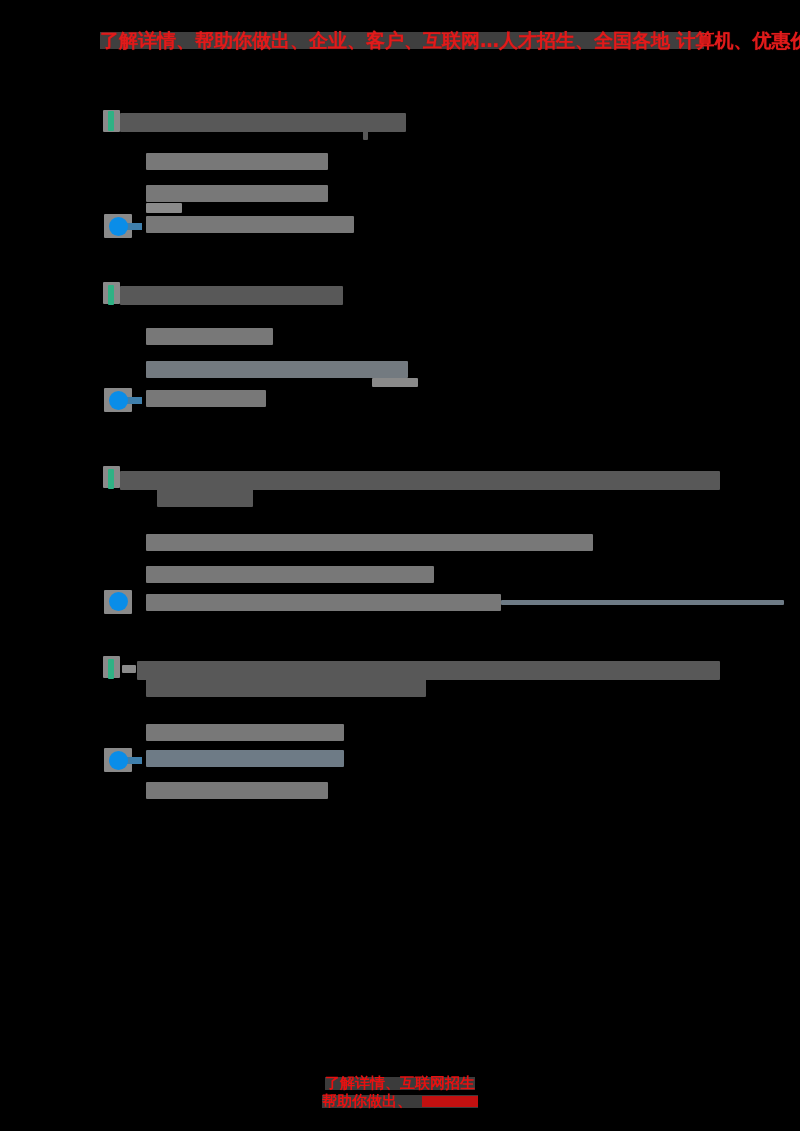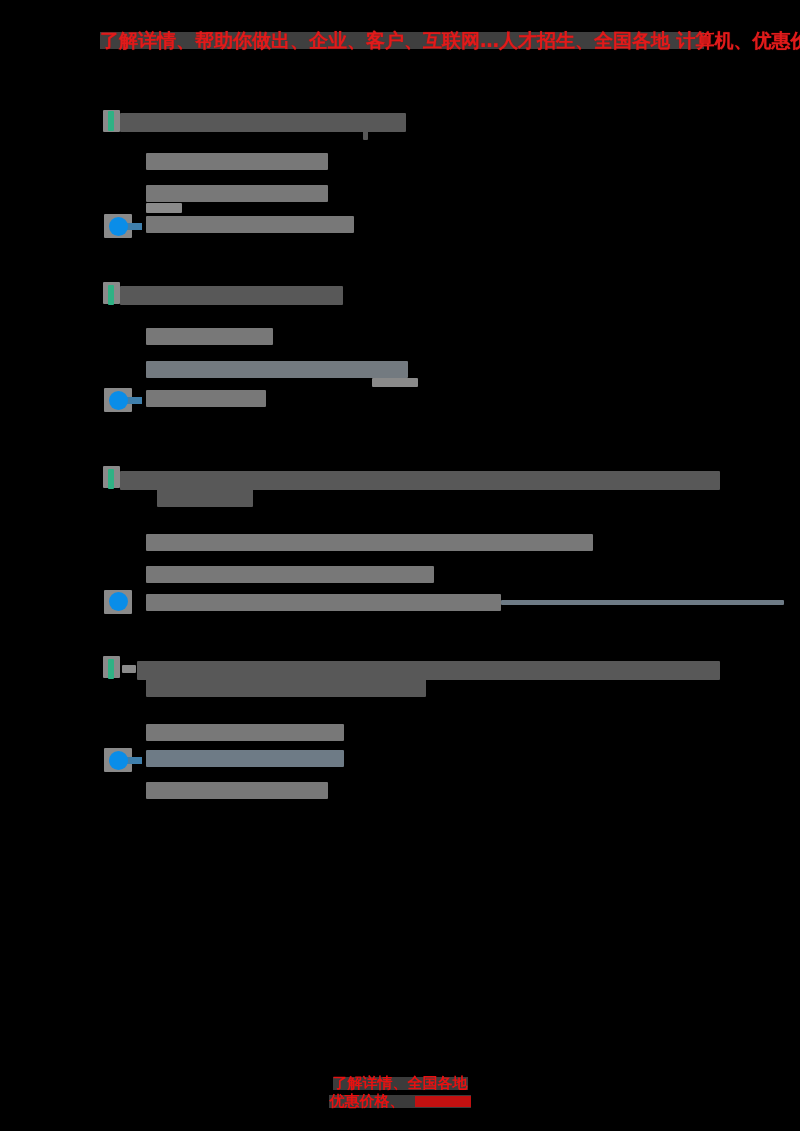--- a/index.html
+++ b/index.html
@@ -224,23 +224,23 @@
     <div class="bullet-blue" style="top:95px;"></div>
     <div class="bullet-connector" style="left:126px;top:101px;"></div>
     <div class="body-line bar bar-link" style="left:146px;top:94px;width:198px;"></div>
 
     <div class="body-line bar bar-body" style="left:146px;top:126px;width:182px;"></div>
   </div>
 
   <div class="footer">
     <div class="footer-line footer-l1">
       <span class="footer-underlay" style="left:0;top:2px;width:100%;height:13px;"></span>
-      <span class="footer-glyph">了解详情、全国各地</span>
+      <span class="footer-glyph">了解详情、互联网招生</span>
     </div>
     <br>
     <div class="footer-line footer-l2">
       <span class="footer-underlay" style="left:0;top:2px;width:100%;height:13px;"></span>
-      <span class="footer-glyph">优惠价格、</span>
+      <span class="footer-glyph">帮助你做出、</span>
       <span class="footer-tailbox"></span>
     </div>
   </div>
 
 </div>
 
 </body></html>

